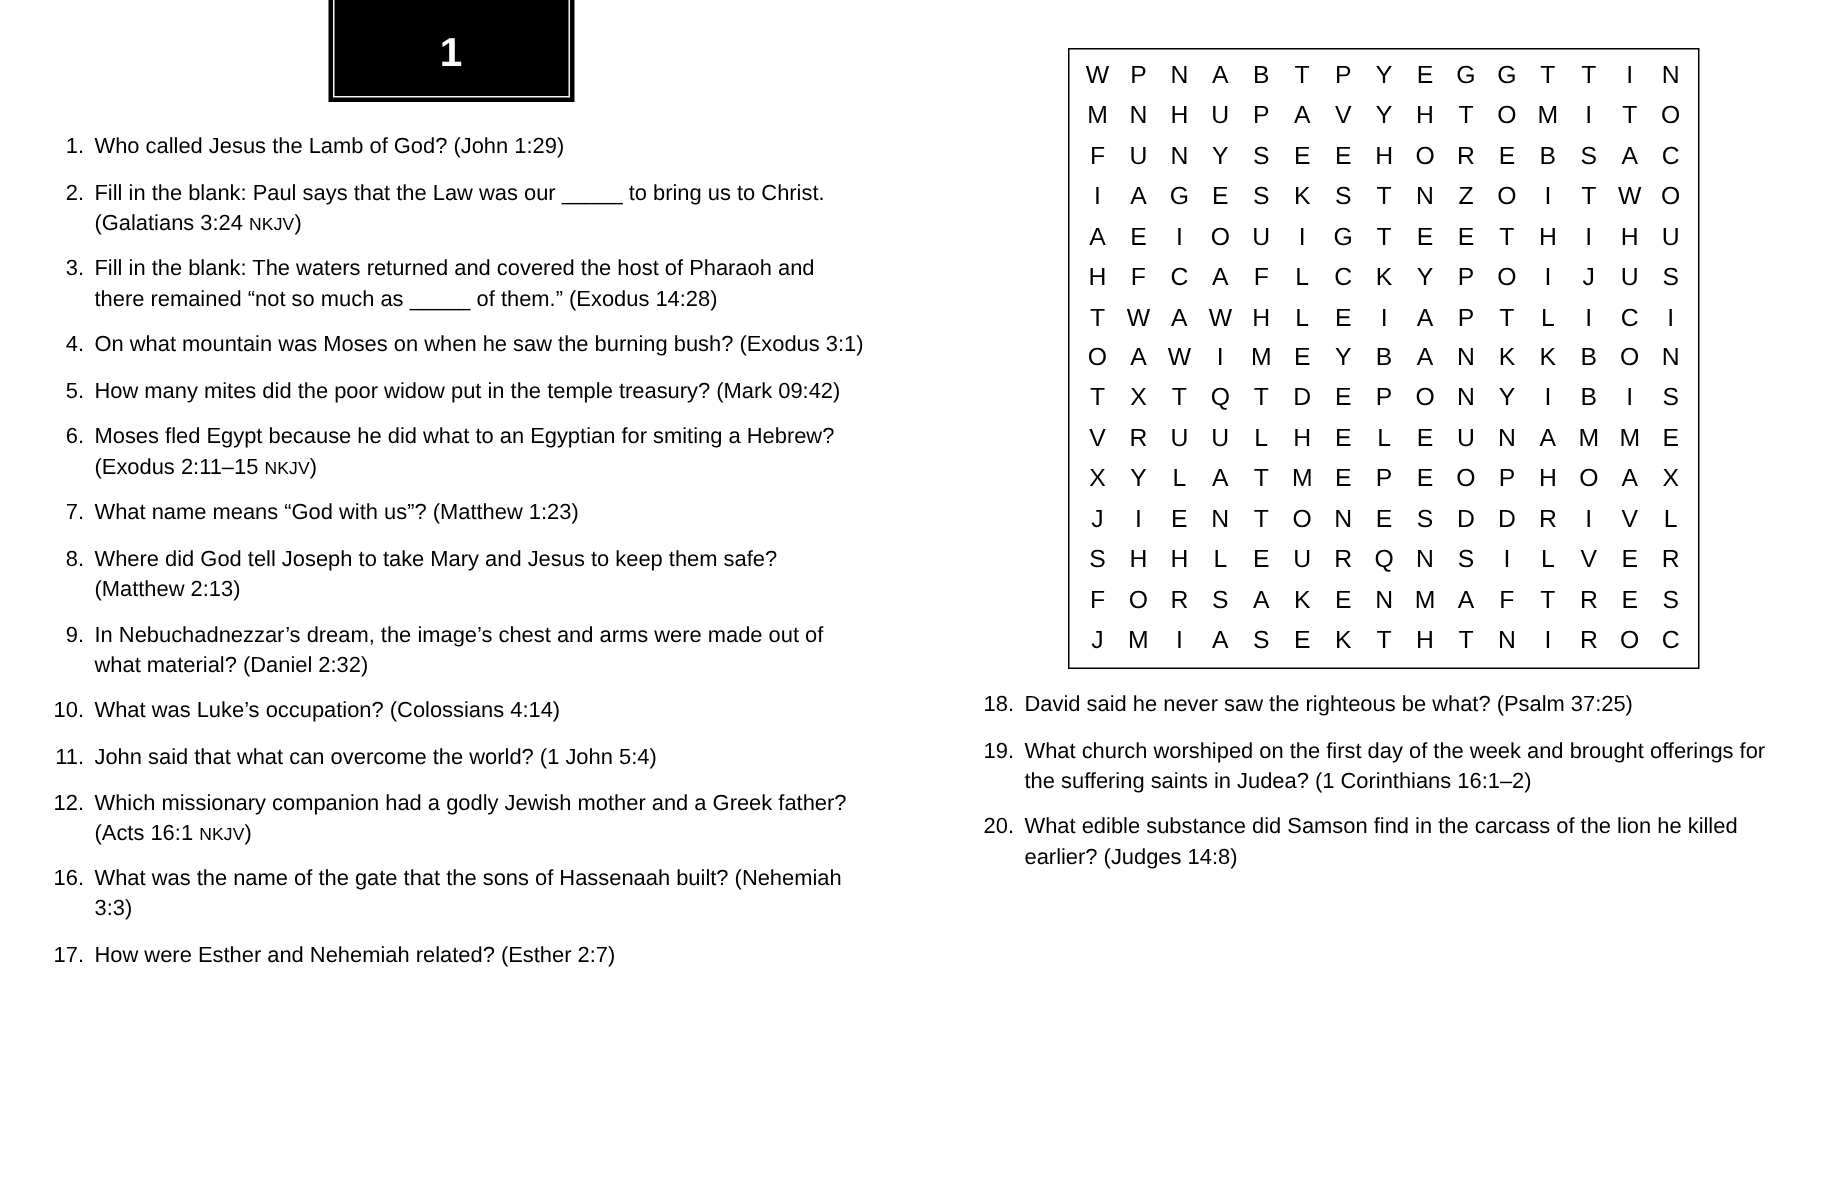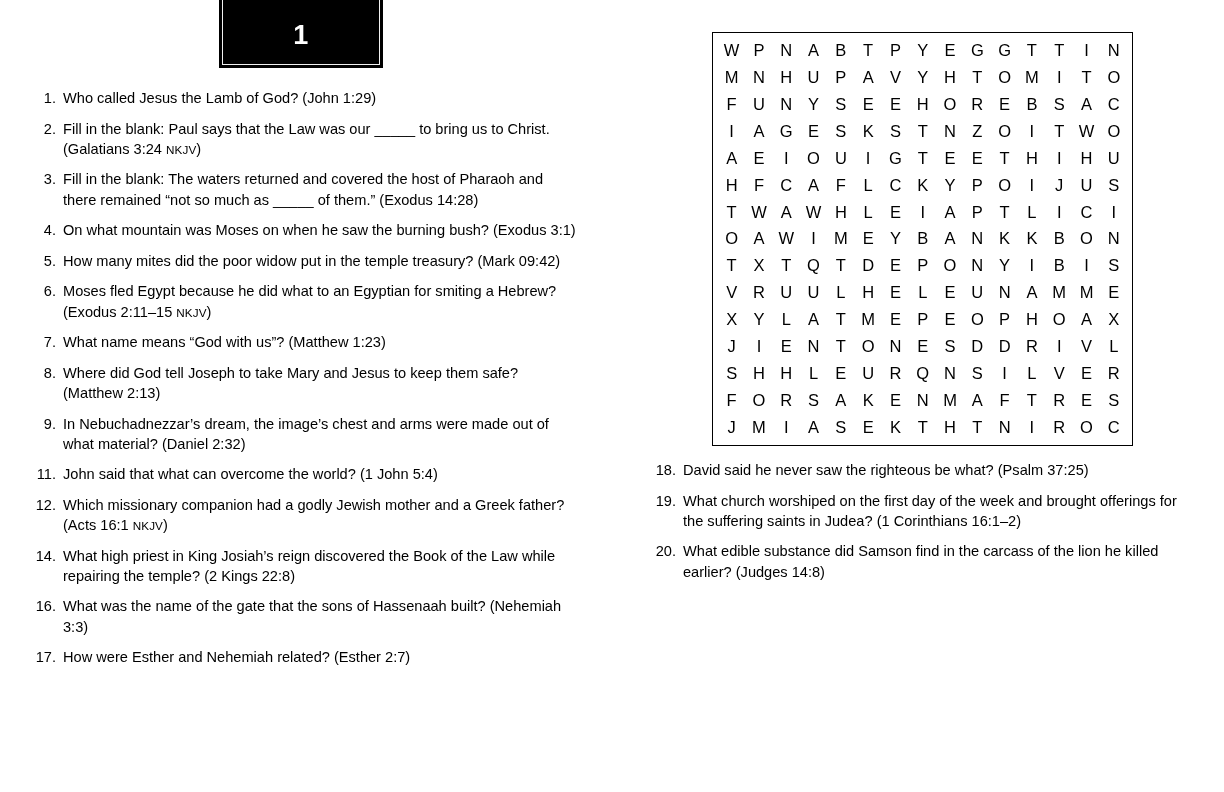--- a/index.html
+++ b/index.html
@@ -151,30 +151,30 @@
     </li>
     <li class="question-item">
       <span class="q-num">8.</span>
       <span class="q-text">Where did God tell Joseph to take Mary and Jesus to keep them safe? (Matthew 2:13)</span>
     </li>
     <li class="question-item">
       <span class="q-num">9.</span>
       <span class="q-text">In Nebuchadnezzar’s dream, the image’s chest and arms were made out of what material? (Daniel 2:32)</span>
     </li>
     <li class="question-item">
+      <span class="q-num">10.</span>
+      <span class="q-text">What was Luke’s occupation? (Colossians 4:14)</span>
+    </li>
+    <li class="question-item">
       <span class="q-num">11.</span>
       <span class="q-text">John said that what can overcome the world? (1 John 5:4)</span>
     </li>
     <li class="question-item">
       <span class="q-num">12.</span>
       <span class="q-text">Which missionary companion had a godly Jewish mother and a Greek father? (Acts 16:1 <span class="sc">NKJV</span>)</span>
-    </li>
-    <li class="question-item">
-      <span class="q-num">14.</span>
-      <span class="q-text">What high priest in King Josiah’s reign discovered the Book of the Law while repairing the temple? (2 Kings 22:8)</span>
     </li>
     <li class="question-item">
       <span class="q-num">16.</span>
       <span class="q-text">What was the name of the gate that the sons of Hassenaah built? (Nehemiah 3:3)</span>
     </li>
     <li class="question-item">
       <span class="q-num">17.</span>
       <span class="q-text">How were Esther and Nehemiah related? (Esther 2:7)</span>
     </li>
   </ol>

